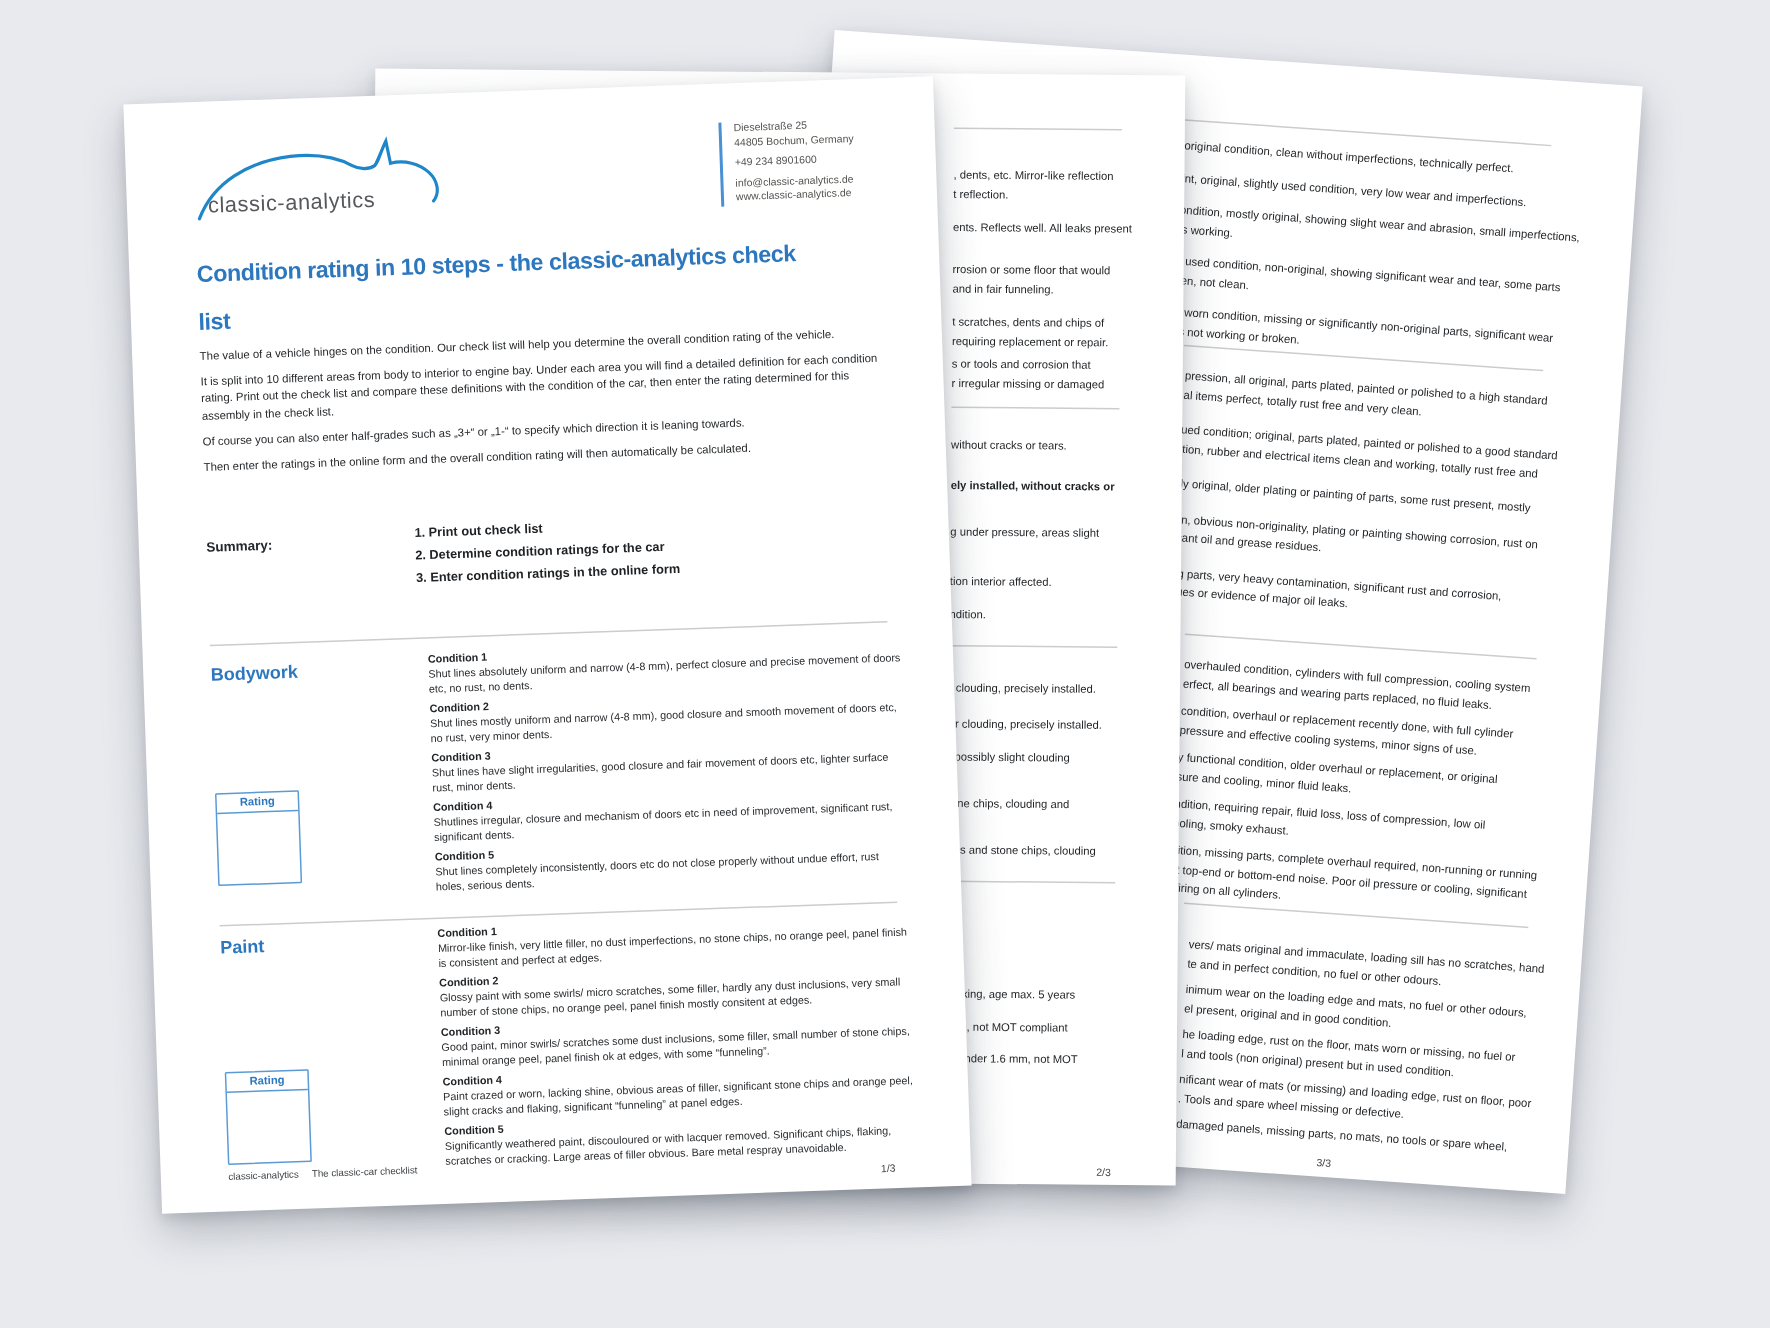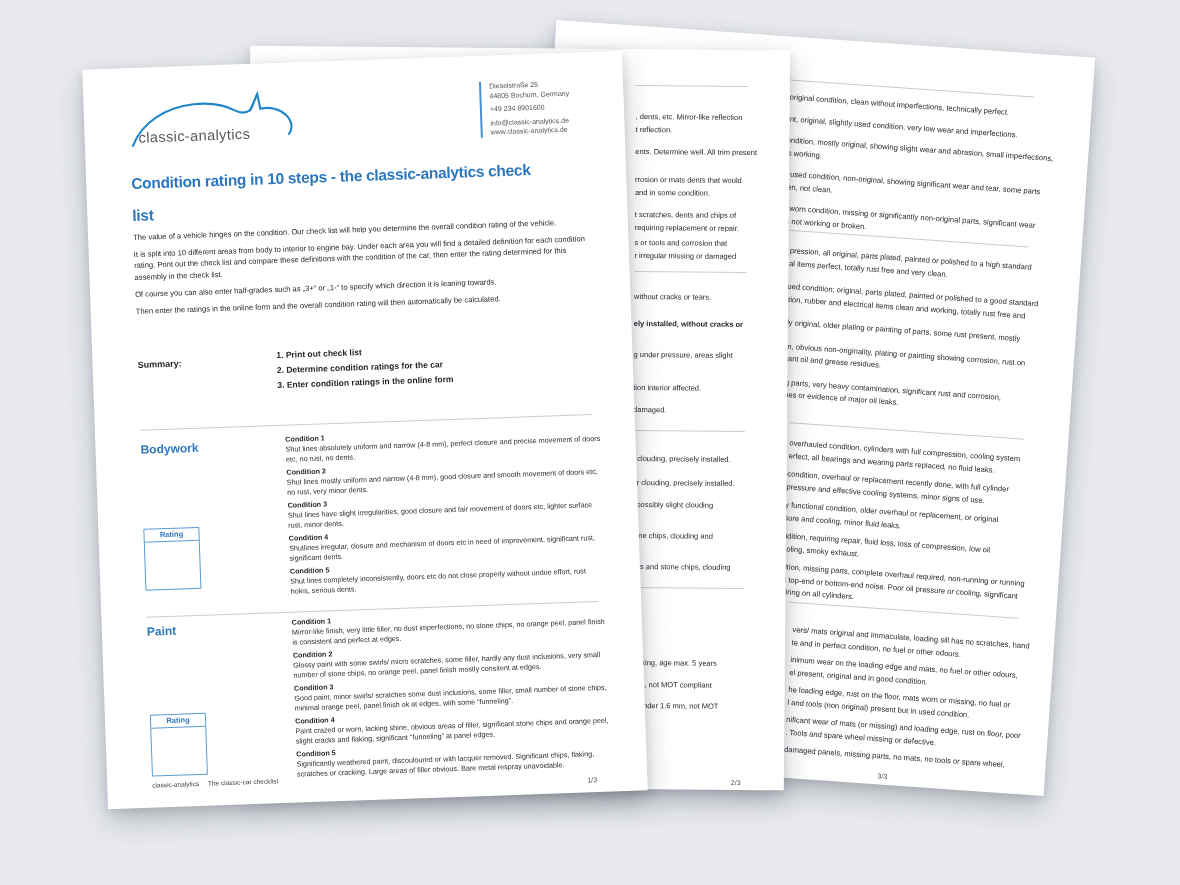--- a/index.html
+++ b/index.html
@@ -184,35 +184,35 @@
   </div>
 
   <div class="pagenum p3num">3/3</div>
 </div>
 
 <div class="page p2page">
   <div class="p2div" style="top:36px;"></div>
 
   <div class="frag" style="top:62px;">, dents, etc. Mirror-like reflection</div>
   <div class="frag" style="top:75px;">t reflection.</div>
-  <div class="frag" style="top:97px;">ents. Determine well. All trim present</div>
-  <div class="frag" style="top:125px;">rrosion or mats dents that would</div>
-  <div class="frag" style="top:138px;">and in some condition.</div>
+  <div class="frag" style="top:97px;">ents. Reflects well. All leaks present</div>
+  <div class="frag" style="top:125px;">rrosion or some floor that would</div>
+  <div class="frag" style="top:138px;">and in fair funneling.</div>
   <div class="frag" style="top:160px;">t scratches, dents and chips of</div>
   <div class="frag" style="top:173px;">requiring replacement or repair.</div>
   <div class="frag" style="top:188px;">s or tools and  corrosion that</div>
   <div class="frag" style="top:201px;">r irregular missing or damaged</div>
 
   <div class="p2div" style="top:222px;"></div>
 
   <div class="frag" style="top:242px;">without cracks or tears.</div>
   <div class="frag" style="top:269px;font-weight:bold;">ely installed, without cracks or</div>
   <div class="frag" style="top:300px;">g under pressure,  areas slight</div>
   <div class="frag" style="top:333px;">tion interior affected.</div>
-  <div class="frag" style="top:355px;">damaged.</div>
+  <div class="frag" style="top:355px;">ndition.</div>
 
   <div class="p2div" style="top:381px;"></div>
 
   <div class="frag" style="top:404px;">r clouding, precisely installed.</div>
   <div class="frag" style="top:428px;">or clouding, precisely installed.</div>
   <div class="frag" style="top:450px;">, possibly slight clouding</div>
   <div class="frag" style="top:481px;">tone chips, clouding and</div>
   <div class="frag" style="top:512px;">hes and stone chips, clouding</div>
 
   <div class="p2div" style="top:538px;"></div>

